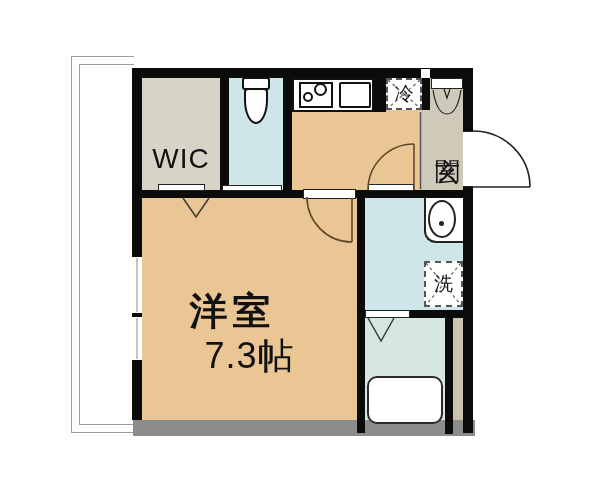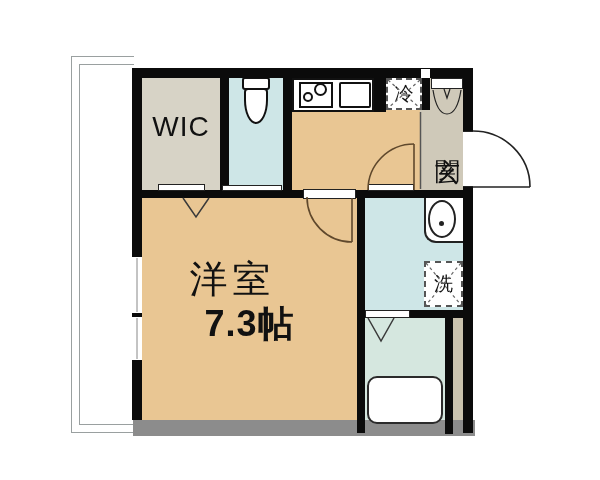--- a/index.html
+++ b/index.html
@@ -1,20 +1,20 @@
 <!DOCTYPE html>
 <html><head>
 <meta charset="utf-8">
 <style>
   html,body{margin:0;padding:0;background:#fff;}
   #stage{position:relative;width:600px;height:480px;background:#ffffff;overflow:hidden;
          font-family:"Liberation Sans","DejaVu Sans",sans-serif;}
   .abs{position:absolute;box-sizing:border-box;}
   .wall{background:#0b0b0b;}
-  .label{color:#111;display:flex;align-items:center;justify-content:center;}
+  .label{color:#111;display:flex;align-items:center;justify-content:center;margin-top:32px;}
   .dashedbox{background:#fff;border:2px dashed #555;display:flex;align-items:center;justify-content:center;
              font-size:19px;color:#111;}
   svg.overlay{position:absolute;left:0;top:0;pointer-events:none;}
 </style>
 </head>
 <body>
 
 <div id="stage">
 
   <div class="abs" style="left:71px;top:56px;width:63px;height:377px;border:1px solid #9aa0a0;border-right:none;background:#fff;"></div>
@@ -120,17 +120,17 @@
     </g>
 
     <line x1="420.5" y1="112" x2="420.5" y2="189" stroke="#555" stroke-width="1.5"></line>
   </svg>
 
   <div class="abs label" style="left:142px;top:110px;width:78px;height:34px;font-size:28px;letter-spacing:1px;">WIC</div>
 
   <div class="abs" style="left:433px;top:104px;width:30px;height:72px;writing-mode:vertical-rl;text-orientation:upright;
               font-size:25px;line-height:30px;letter-spacing:2px;color:#111;text-align:center;">玄関</div>
 
-  <div class="abs label" style="left:142px;top:256px;width:181px;height:46px;font-size:38px;letter-spacing:5px;font-weight:400;">洋室</div>
-  <div class="abs label" style="left:142px;top:302px;width:215px;height:44px;font-size:36px;letter-spacing:1px;font-weight:700;">7.3帖</div>
+  <div class="abs label" style="left:142px;top:256px;width:181px;height:46px;font-size:38px;letter-spacing:5px;font-weight:700;">洋室</div>
+  <div class="abs label" style="left:142px;top:302px;width:215px;height:44px;font-size:36px;letter-spacing:1px;font-weight:400;">7.3帖</div>
 
 
 </div>
 
 </body></html>

